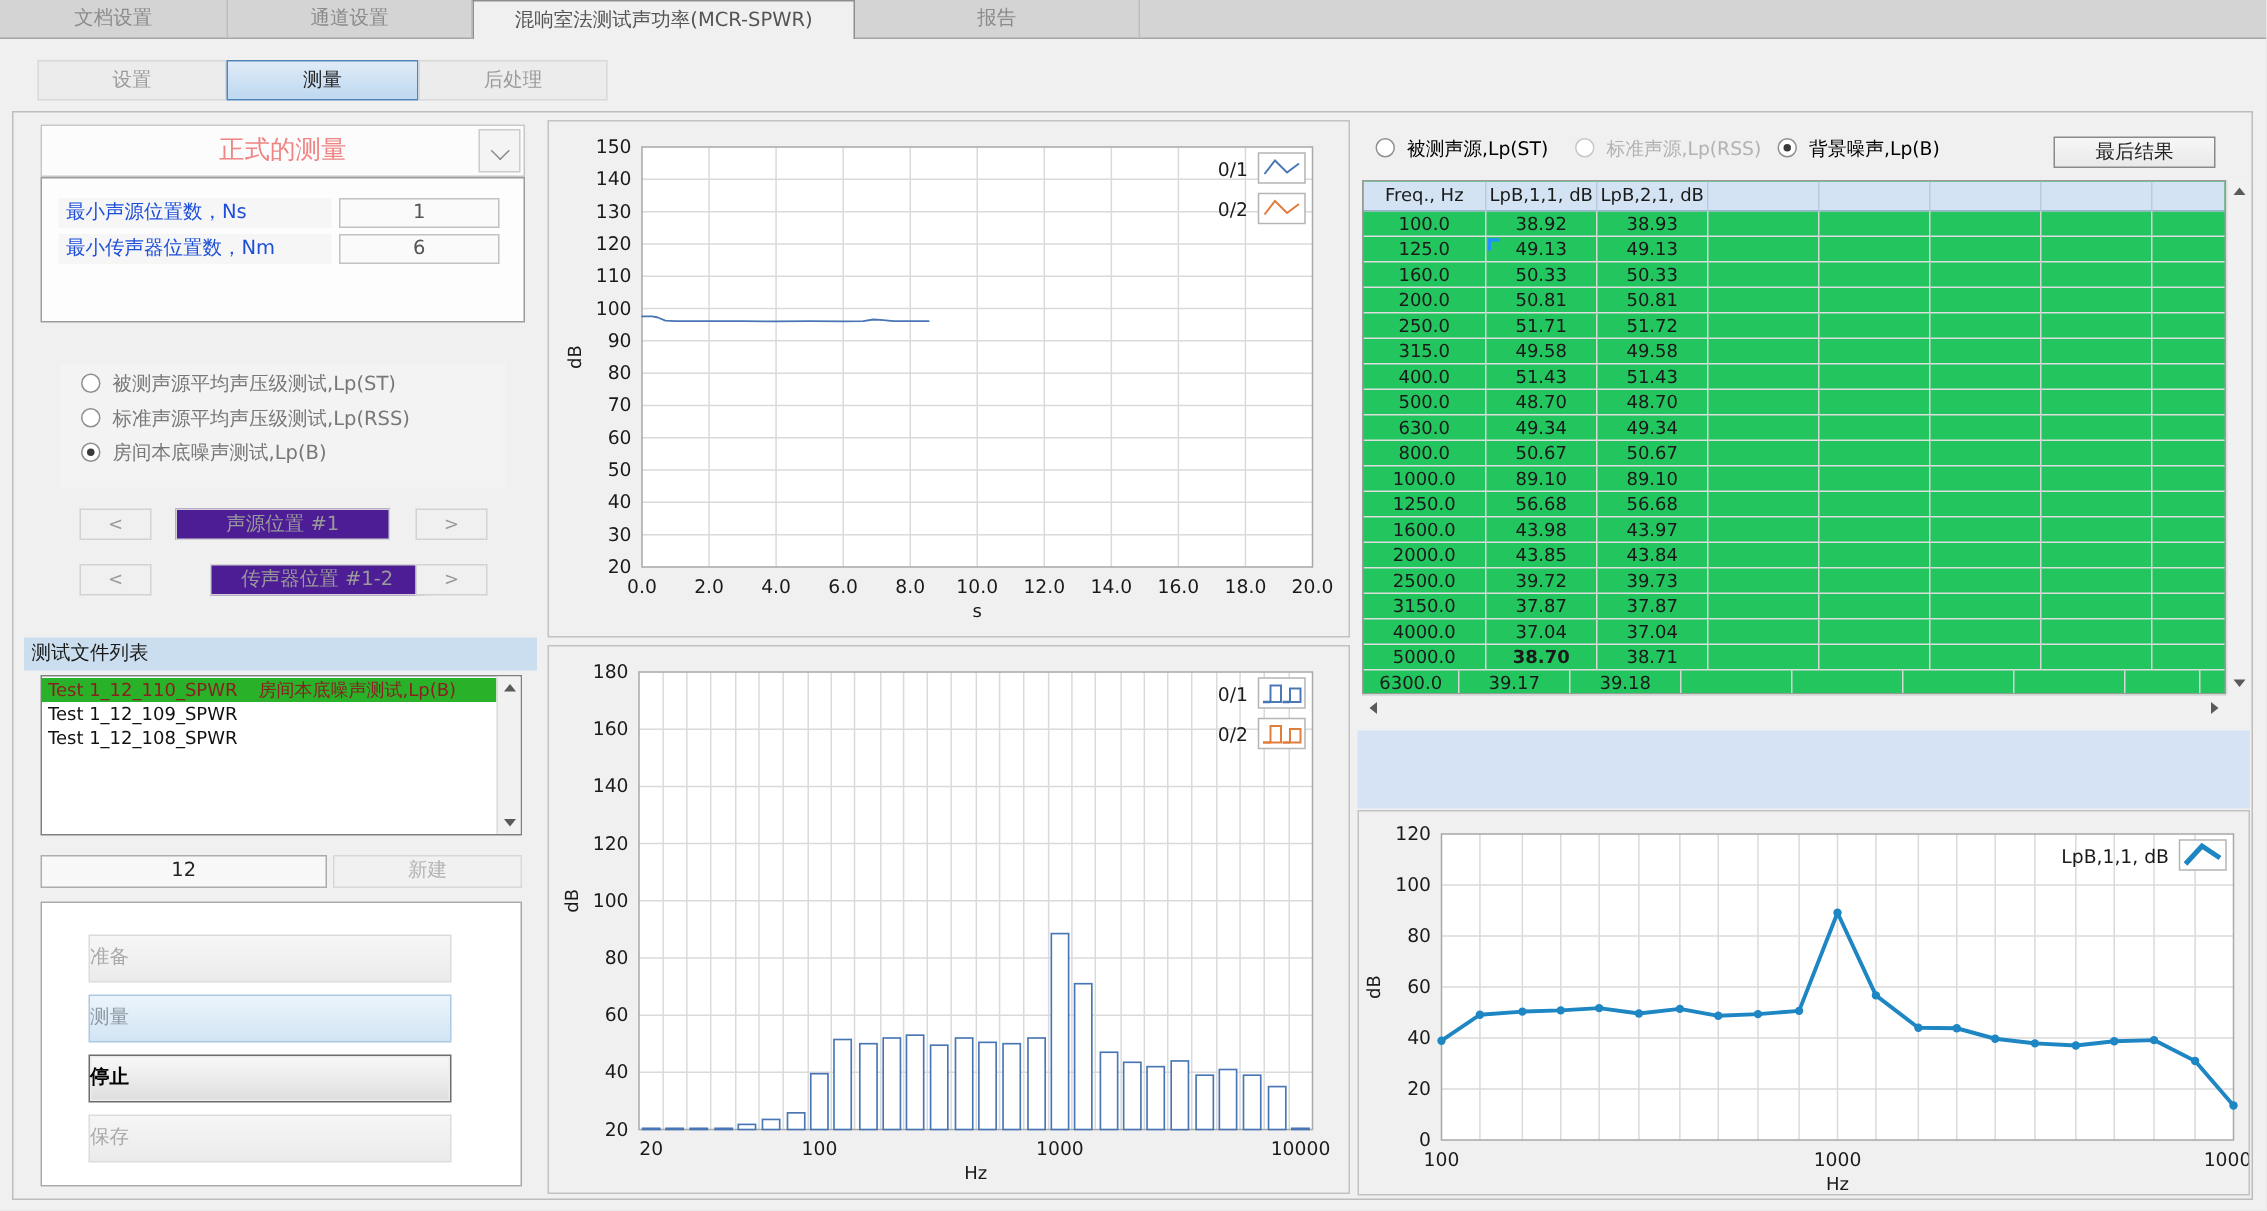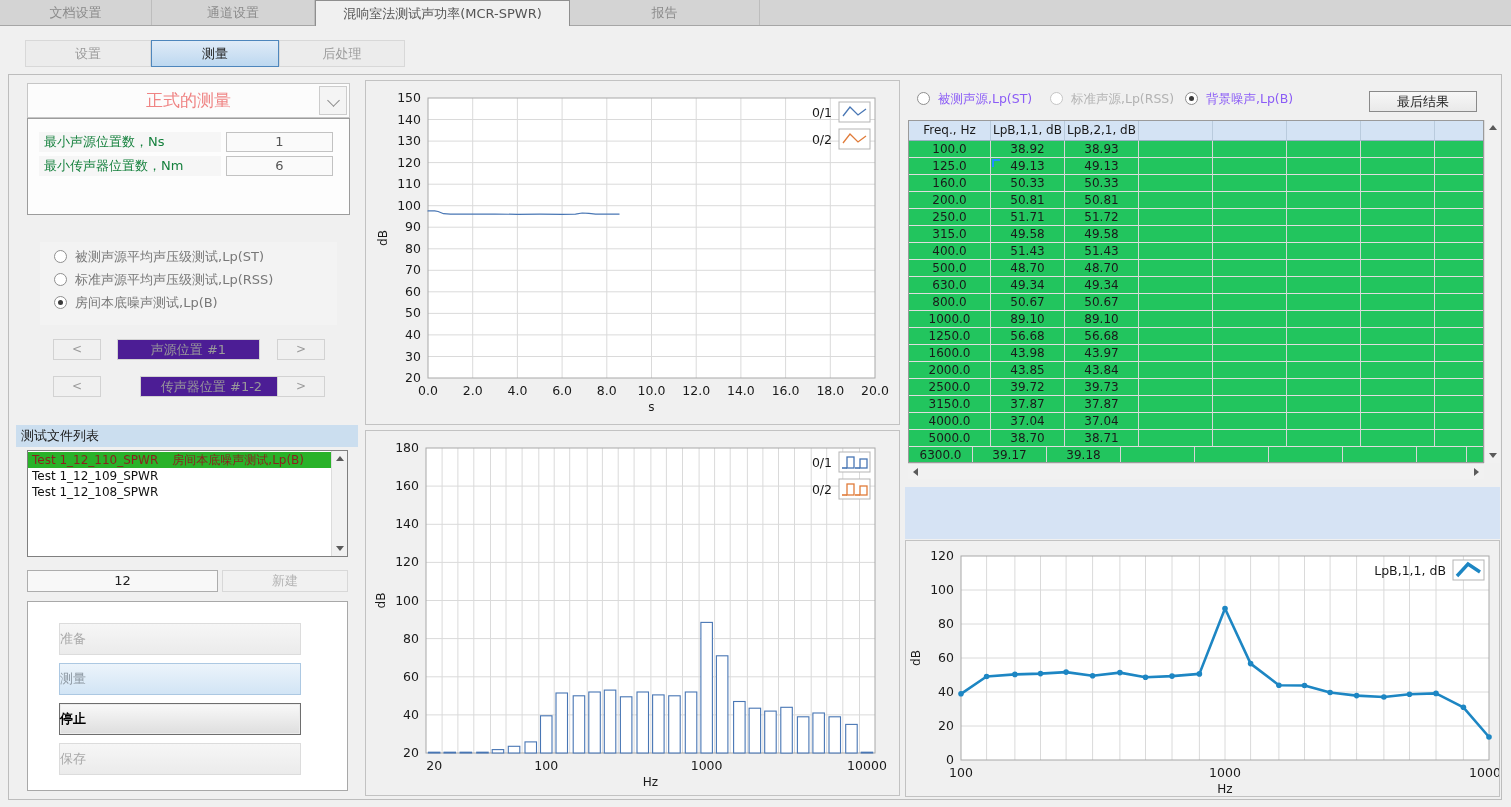--- a/index.html
+++ b/index.html
@@ -21,21 +21,21 @@
   #frame{left:8px;top:74px;width:1494px;height:726px;border:1px solid #bdbdbd;background:#f0f0f0;}
 
   
   #combo{left:27px;top:83px;width:323px;height:35px;border:1px solid #c6c6c6;background:#fcfcfc;}
   #combo .txt{display:block;text-align:center;line-height:33px;font-size:17px;color:#ef8484;}
   #combo .dd{position:absolute;right:2px;top:2px;width:28px;height:29px;background:#f4f4f4;border:1px solid #cccccc;box-sizing:border-box;}
   .chev{position:absolute;left:9px;top:9px;width:8px;height:8px;border-right:1.5px solid #8a8a8a;border-bottom:1.5px solid #8a8a8a;transform:rotate(45deg);}
 
   #params{left:27px;top:118px;width:323px;height:97px;border:1px solid #9c9c9c;background:#fdfdfd;}
   .prm-lab{position:absolute;left:11px;width:182px;height:20px;line-height:20px;background:#f6f6f6;
-           color:#15803d;font-size:13px;padding-left:5px;box-sizing:border-box;}
+           color:#1d4ed8;font-size:13px;padding-left:5px;box-sizing:border-box;}
   .prm-val{position:absolute;left:198px;width:107px;height:20px;line-height:18px;border:1px solid #c2c2c2;
            background:#fafafa;color:#555;font-size:13px;text-align:center;box-sizing:border-box;}
 
   #radiobox{left:40px;top:242px;width:297px;height:83px;background:#f3f3f3;}
   .radrow{position:absolute;left:14px;height:18px;line-height:18px;font-size:13px;color:#787878;white-space:nowrap;}
   .radio{display:inline-block;width:13px;height:13px;border:1px solid #8f8f8f;border-radius:50%;
          background:#fff;box-sizing:border-box;vertical-align:-2px;margin-right:8px;}
   .radio.sel::after{content:"";display:block;width:5px;height:5px;margin:3px 0 0 3px;border-radius:50%;background:#3a3a3a;}
   .radio.dis{border-color:#c6c6c6;}
 
@@ -70,21 +70,21 @@
   .act-on{background:linear-gradient(#f9f9f9,#dedede);border:1px solid #6e6e6e;color:#000;font-weight:bold;box-shadow:inset 0 0 0 1px #ececec;}
 
   
   .chartpanel{border:1px solid #c2c2c2;background:#f0f0f0;}
   #chart1{left:365px;top:80px;width:535px;height:345px;}
   #chart2{left:365px;top:430px;width:535px;height:366px;}
   #chart3{left:905px;top:540px;width:595px;height:257px;}
 
   
   #viewrow{left:905px;top:90px;width:595px;height:22px;}
-  .vopt{position:absolute;height:18px;line-height:18px;font-size:12.5px;color:#8b5cf6;white-space:nowrap;}
+  .vopt{position:absolute;height:18px;line-height:18px;font-size:12.5px;color:#000000;white-space:nowrap;}
   .vopt.dis{color:#b2b2b2;}
   #finalbtn{left:1369px;top:91px;width:108px;height:21px;background:linear-gradient(#f7f7f7,#e9e9e9);
             border:1px solid #8a8a8a;text-align:center;line-height:19px;font-size:13px;color:#222;}
 
   #rtable{left:908px;top:120px;width:576px;height:343px;border:1px solid #9a9a9a;background:#22c55e;overflow:hidden;}
   .trow{display:flex;height:17px;}
   .trow.head{height:20px;background:#d4e3f4;}
   .tcell{box-sizing:border-box;height:100%;line-height:16px;font-size:12px;color:#1a1a1a;text-align:center;
          border-right:1px solid #d6d6d6;border-bottom:1px solid #dedede;position:relative;flex:none;}
   .head .tcell{line-height:19px;border-right:1px solid #b9cbdd;border-bottom:1px solid #9ab0c4;}
@@ -507,21 +507,21 @@
         <div class="tcell" style="width: 74px;">37.04</div>
         <div class="tcell" style="width: 74px;">37.04</div>
         <div class="tcell" style="width: 74px;"></div>
         <div class="tcell" style="width: 74px;"></div>
         <div class="tcell" style="width: 74px;"></div>
         <div class="tcell" style="width: 74px;"></div>
         <div class="tcell" style="width: 50px;"></div>
       </div>
       <div class="trow">
         <div class="tcell" style="width: 82px;">5000.0</div>
-        <div class="tcell" style="width: 74px;">38.70</div>
+        <div class="tcell" style="width: 74px; font-weight: bold;">38.70</div>
         <div class="tcell" style="width: 74px;">38.71</div>
         <div class="tcell" style="width: 74px;"></div>
         <div class="tcell" style="width: 74px;"></div>
         <div class="tcell" style="width: 74px;"></div>
         <div class="tcell" style="width: 74px;"></div>
         <div class="tcell" style="width: 50px;"></div>
       </div>
       <div class="trow">
         <div class="tcell" style="width: 64px;">6300.0</div>
         <div class="tcell" style="width: 74px;">39.17</div>

